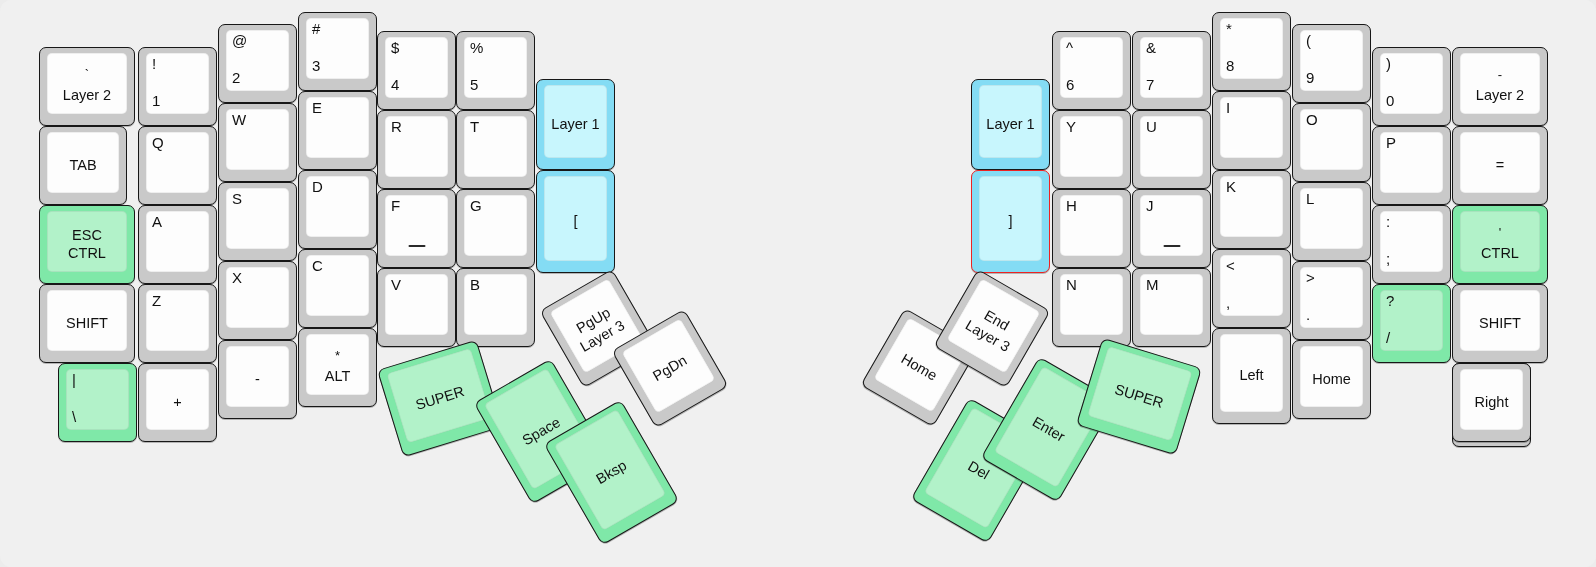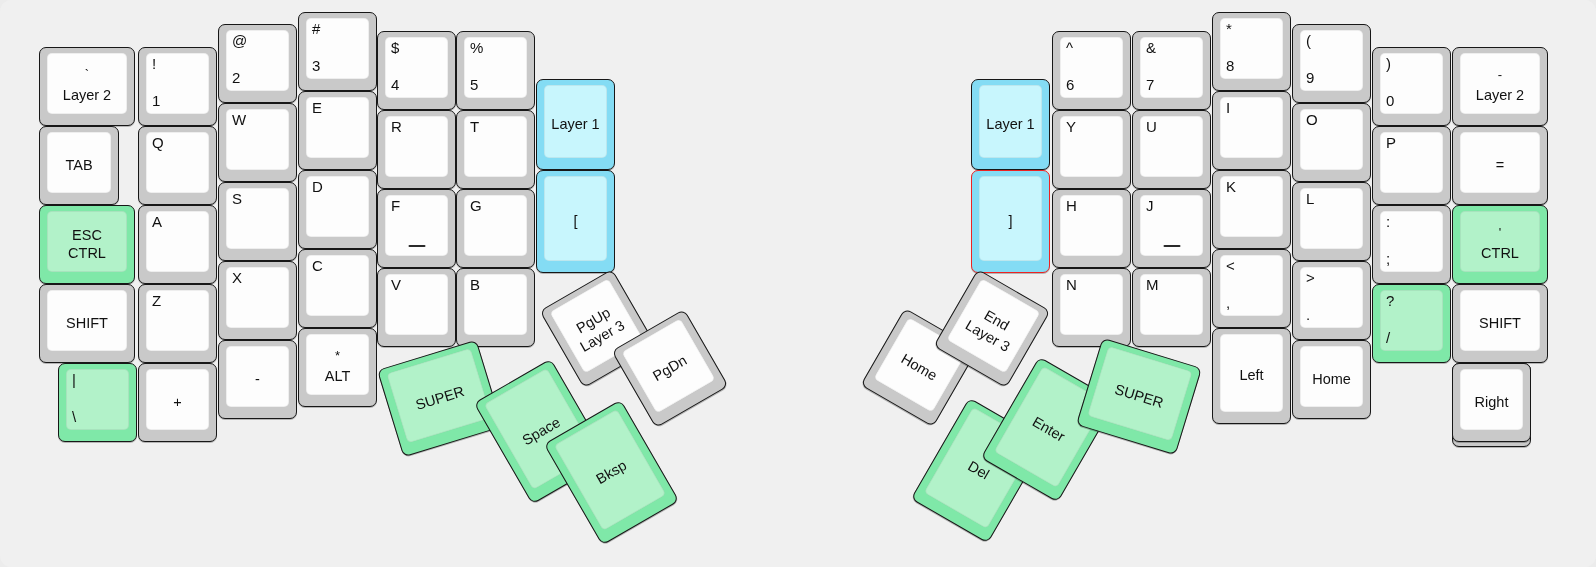--- a/index.html
+++ b/index.html
@@ -81,21 +81,21 @@
   <div class="bgplate"></div>
 <div style="position: absolute; inset: 0px;">
       <div style="position: absolute; inset: 0px;">
         <div class="key stackc" style="left: 39px; top: 47px; width: 96px; height: 79px;">
           <div class="cap"></div>
           <div class="lbl">
             <span class="top">`</span>
             <span class="bot">Layer 2</span>
           </div>
         </div>
-        <div class="key single" style="left: 39px; top: 126px; width: 80px; height: 79px;">
+        <div class="key single" style="left: 39px; top: 126px; width: 88px; height: 79px;">
           <div class="cap"></div>
           <div class="lbl">
             <span class="bot">TAB</span>
           </div>
         </div>
         <div class="key twoline green" style="left: 39px; top: 205px; width: 96px; height: 79px;">
           <div class="cap"></div>
           <div class="lbl">
             <span class="top">ESC</span>
             <span class="bot">CTRL</span>

